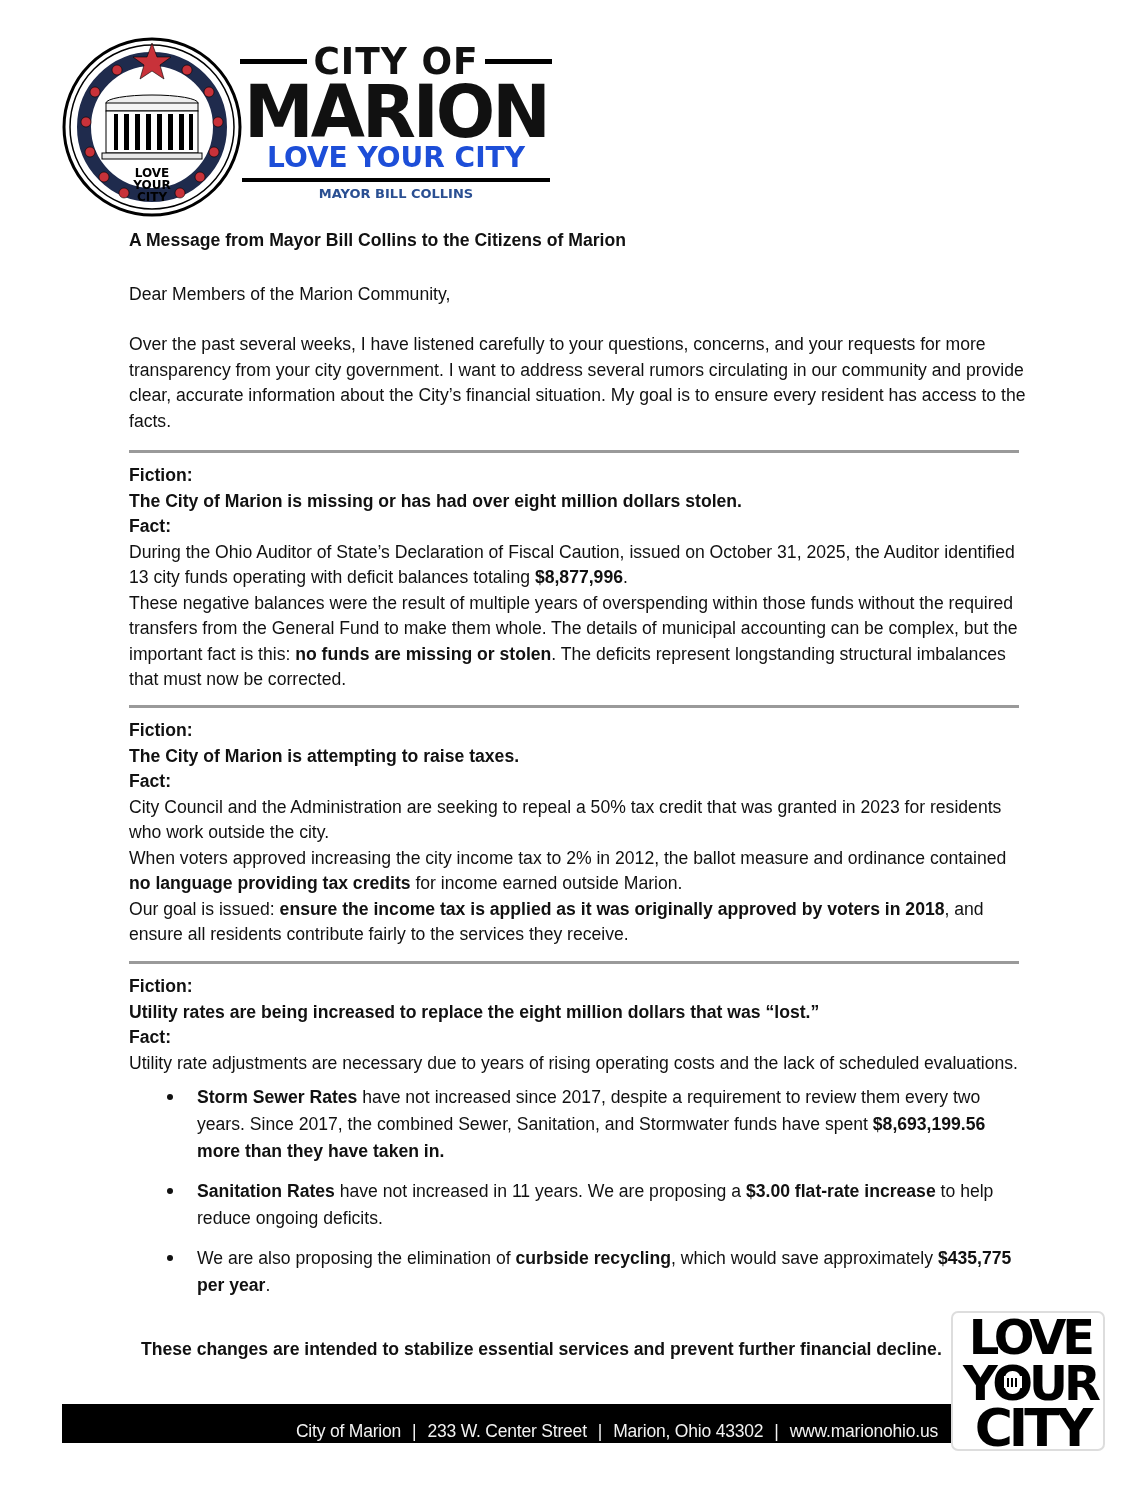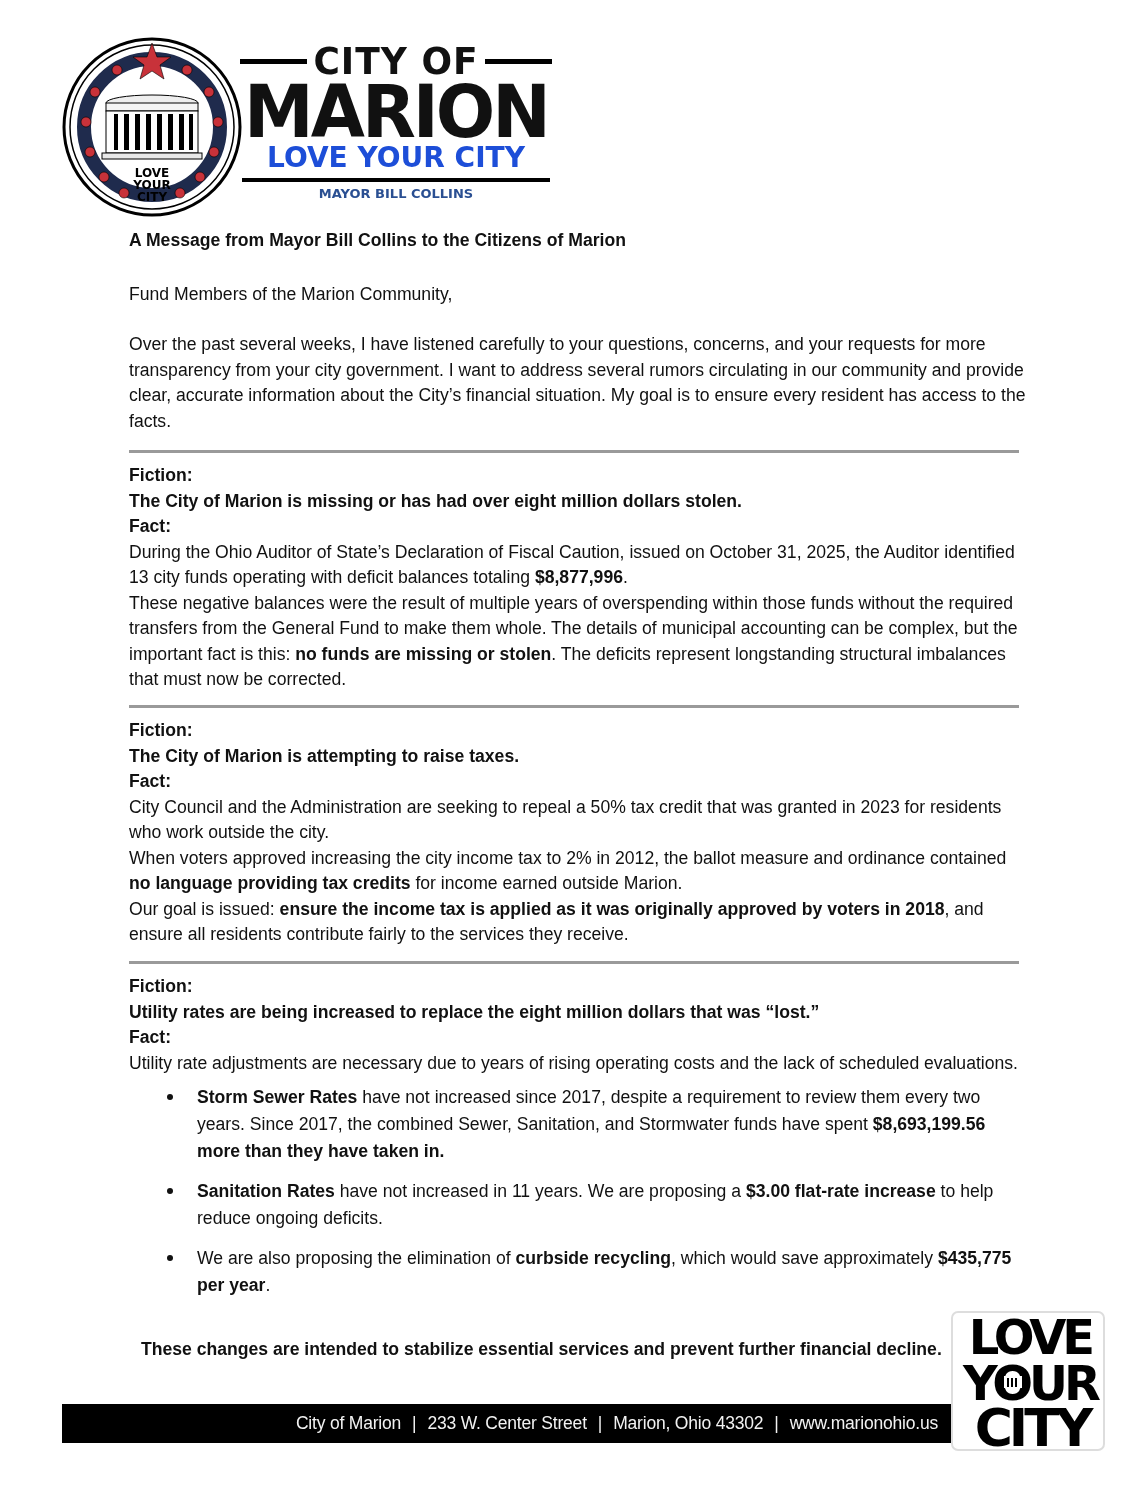--- a/index.html
+++ b/index.html
@@ -34,21 +34,21 @@
 
   .bullets { list-style: none; margin: 0; padding: 0; }
   .bullets li { position: relative; padding-left: 68px; margin-top: 0; }
   .bullets li + li { margin-top: 13px; }
   .bullets li .dot { position: absolute; left: 38px; top: 10px; width: 6px; height: 6px; border-radius: 50%; background: #111; }
 
   .closing { position: absolute; left: 12px; top: 1109px; font-weight: bold; }
 
   
   .footer-bar { position: absolute; left: 62px; top: 1404px; width: 898px; height: 39px; background: #000; }
-  .footer-text { position: absolute; right: 22px; top: 0; height: 35px; line-height: 39px; color: #f2f2f2; font-size: 17.5px; white-space: nowrap; letter-spacing: -0.2px; }
+  .footer-text { position: absolute; right: 22px; top: 8px; height: 35px; line-height: 39px; color: #f2f2f2; font-size: 17.5px; white-space: nowrap; letter-spacing: -0.2px; }
   .footer-text .sep { padding: 0 11px; }
   .lyc { position: absolute; left: 948px; top: 1310px; width: 160px; height: 142px; }
 </style>
 </head>
 <body>
 
 <div class="page">
 
   <svg class="seal" viewBox="0 0 180 180">
     <circle cx="90" cy="90" r="88" fill="#fff" stroke="#000" stroke-width="3"></circle>
@@ -97,21 +97,21 @@
       <span class="rule"></span>
     </div>
     <div class="wm-marion">MARION</div>
     <div class="wm-love">LOVE YOUR CITY</div>
     <div class="wm-rule"></div>
     <div class="wm-mayor">MAYOR BILL COLLINS</div>
   </div>
 
   <div class="content">
     <p class="title">A Message from Mayor Bill Collins to the Citizens of Marion</p>
-    <p class="salutation">Fund Members of the Marion Community,</p>
+    <p class="salutation">Dear Members of the Marion Community,</p>
     <p class="intro">Over the past several weeks, I have listened carefully to your questions, concerns, and your requests for more transparency from your city government. I want to address several rumors circulating in our community and provide clear, accurate information about the City’s financial situation. My goal is to ensure every resident has access to the facts.</p>
 
     <div class="section" style="top: 222px;">
       <div class="divider"></div>
       <p class="lbl">Fiction:</p>
       <p class="lbl">The City of Marion is missing or has had over eight million dollars stolen.</p>
       <p class="lbl">Fact:</p>
       <p><span>During the Ohio Auditor of State’s Declaration of Fiscal Caution, issued on October 31, 2025, the Auditor identified 13 city funds operating with deficit balances totaling </span><b>$8,877,996</b><span>.</span></p>
       <p><span>These negative balances were the result of multiple years of overspending within those funds without the required transfers from the General Fund to make them whole. The details of municipal accounting can be complex, but the important fact is this: </span><b>no funds are missing or stolen</b><span>. The deficits represent longstanding structural imbalances that must now be corrected.</span></p>
     </div>

